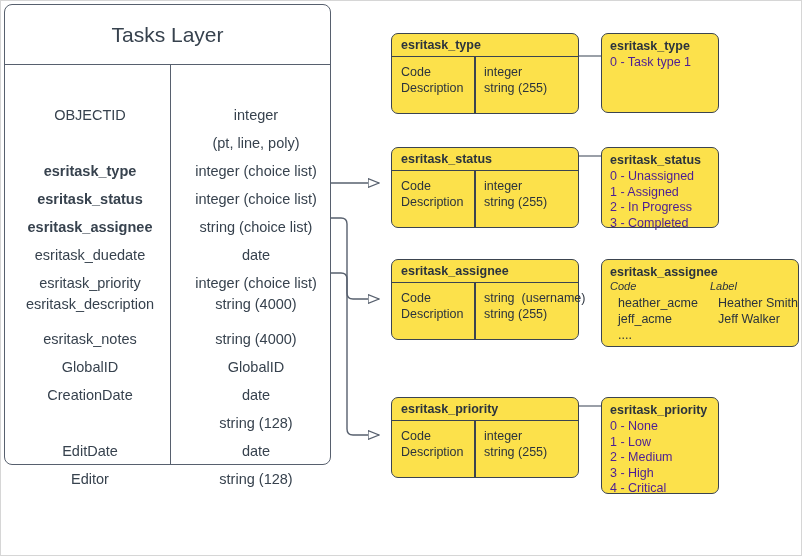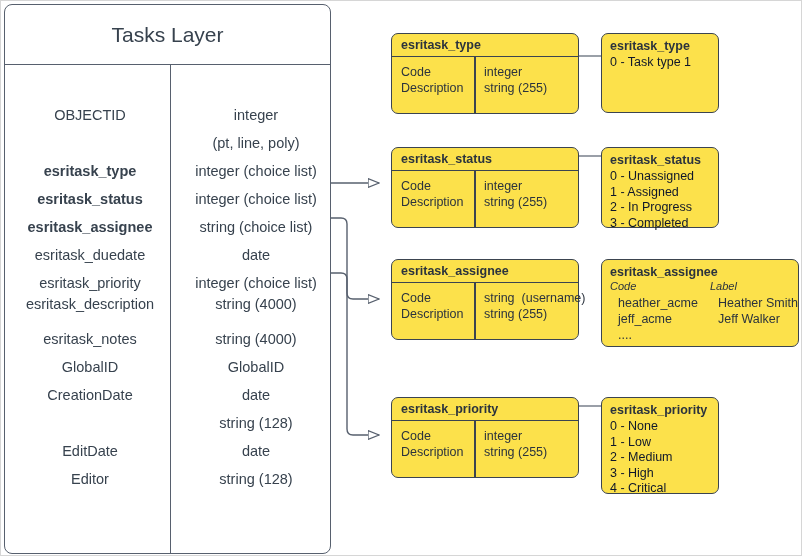--- a/index.html
+++ b/index.html
@@ -13,21 +13,21 @@
   }
   #page{
     position:absolute;left:0;top:0;width:802px;height:556px;
     box-sizing:border-box;
     border:1px solid #d6d6d6;
     background:#ffffff;
   }
 
   
   #tasks-layer{
-    position:absolute;left:3px;top:3px;width:327px;height:550px;
+    position:absolute;left:3px;top:3px;width:327px;height:461px;
     box-sizing:border-box;
     border:1px solid #57606e;
     border-radius:8px;
     background:#ffffff;
   }
   #tasks-title{
     position:absolute;left:0;top:0;width:100%;height:60px;
     box-sizing:border-box;
     display:flex;align-items:center;justify-content:center;
     font-size:21px;color:#37424e;
@@ -78,21 +78,21 @@
     white-space:pre;
   }
 
   
   .lbox-title{
     position:absolute;left:8px;top:5px;
     font-size:12.5px;font-weight:bold;color:#2b333d;white-space:nowrap;
   }
   .lbox-list{
     position:absolute;left:8px;top:21px;
-    font-size:12.5px;line-height:15.5px;color:#0f172a;
+    font-size:12.5px;line-height:15.5px;color:#4c1d95;
   }
   .lbox-list div{white-space:nowrap;}
 
   
   .a-head{
     position:absolute;top:20px;
     font-size:11px;font-style:italic;color:#2b333d;white-space:nowrap;
   }
   .a-col{
     position:absolute;top:35px;

